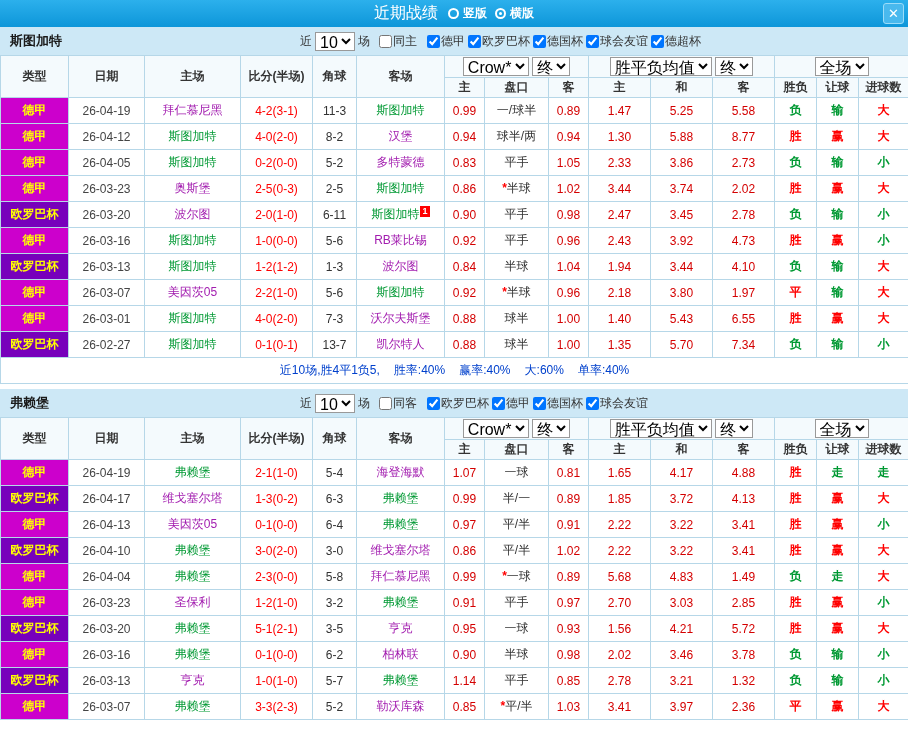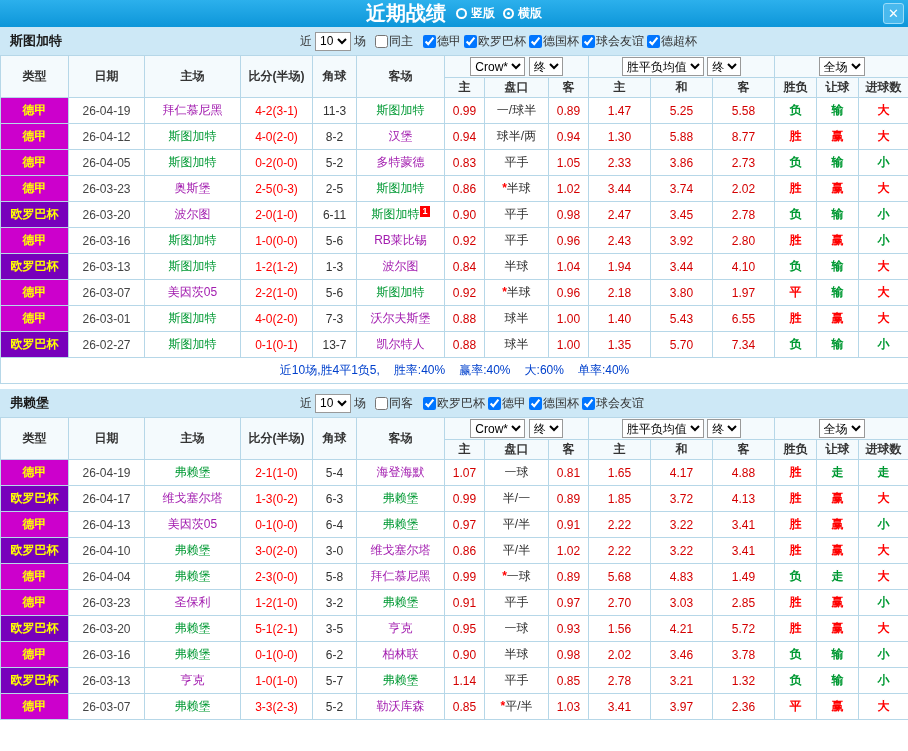--- a/index.html
+++ b/index.html
@@ -2,33 +2,33 @@
 <html><head>
 <meta charset="utf-8">
 <style>
 *{box-sizing:border-box}
 html,body{margin:0;padding:0}
 body{width:908px;height:751px;overflow:hidden;background:#fff;color:#333;
   font-family:"Liberation Sans","DejaVu Sans",sans-serif;font-size:12px}
 
 .titlebar{position:relative;height:27px;background:linear-gradient(#2cb0ec,#0d96d9);
   display:flex;align-items:center;justify-content:center;gap:10px;color:#fff}
-.tb-title{font-weight:bold;font-size:20px}
+.tb-title{font-weight:normal;font-size:16px}
 .tb-radio{display:inline-flex;align-items:center;gap:4px;font-size:12px;font-weight:bold;cursor:pointer}
 .radio{width:11px;height:11px;border:2px solid #fff;border-radius:50%;display:inline-block;position:relative;background:transparent}
 .radio.on::after{content:"";position:absolute;left:2px;top:2px;width:3px;height:3px;background:#fff;border-radius:50%}
 .close-btn{position:absolute;right:4px;top:3px;width:21px;height:21px;background:#49b9ee;
   border:1px solid #9bdcf9;border-radius:3px;color:#fff;font-weight:bold;font-size:13px;
   display:flex;align-items:center;justify-content:center;cursor:pointer}
 
 .section{margin-bottom:5px}
 .band{position:relative;height:28px;background:#cde8f6;display:flex;align-items:center}
 .team{margin-left:10px;font-weight:bold;font-size:13px;color:#1a1a1a}
 .filter{position:absolute;left:300px;top:0;height:28px;display:flex;align-items:center;gap:3px;color:#333}
-.sel{height:19px;font-size:12px;border:1px solid #999;background:#fff;cursor:pointer}
+.sel{height:19px;font-size:16px;border:1px solid #999;background:#fff;cursor:pointer}
 .chk{display:inline-flex;align-items:center;gap:1px;cursor:pointer}
 .chk.venue{margin-left:6px;margin-right:4px}
 .chk input{width:13px;height:13px;margin:0;cursor:pointer}
 .leagues{display:inline-flex;align-items:center}
 .leagues .chk{margin-left:3px}
 
 .tbl{width:908px;border-collapse:collapse;table-layout:fixed;text-align:center}
 .tbl th,.tbl td{border:1px solid #b6d7e8;padding:0;overflow:hidden;white-space:nowrap}
 .tbl thead th{background:#f4fafd;font-weight:bold;color:#333;font-size:12px}
 .hr1 th{height:22px}
@@ -250,21 +250,21 @@
             <td class="dt">26-03-16</td>
             <td><span class="team-n focus">斯图加特</span></td>
             <td class="score">1-0(0-0)</td>
             <td class="cor">5-6</td>
             <td><span class="team-n">RB莱比锡</span></td>
             <td class="odds">0.92</td>
             <td class="hc">平手</td>
             <td class="odds">0.96</td>
             <td class="odds">2.43</td>
             <td class="odds">3.92</td>
-            <td class="odds">2.80</td>
+            <td class="odds">4.73</td>
             <td class="res-r">胜</td>
             <td class="res-r">赢</td>
             <td class="res-g">小</td>
           </tr>
           <tr>
             <td class="lg ou">欧罗巴杯</td>
             <td class="dt">26-03-13</td>
             <td><span class="team-n focus">斯图加特</span></td>
             <td class="score">1-2(1-2)</td>
             <td class="cor">1-3</td>

